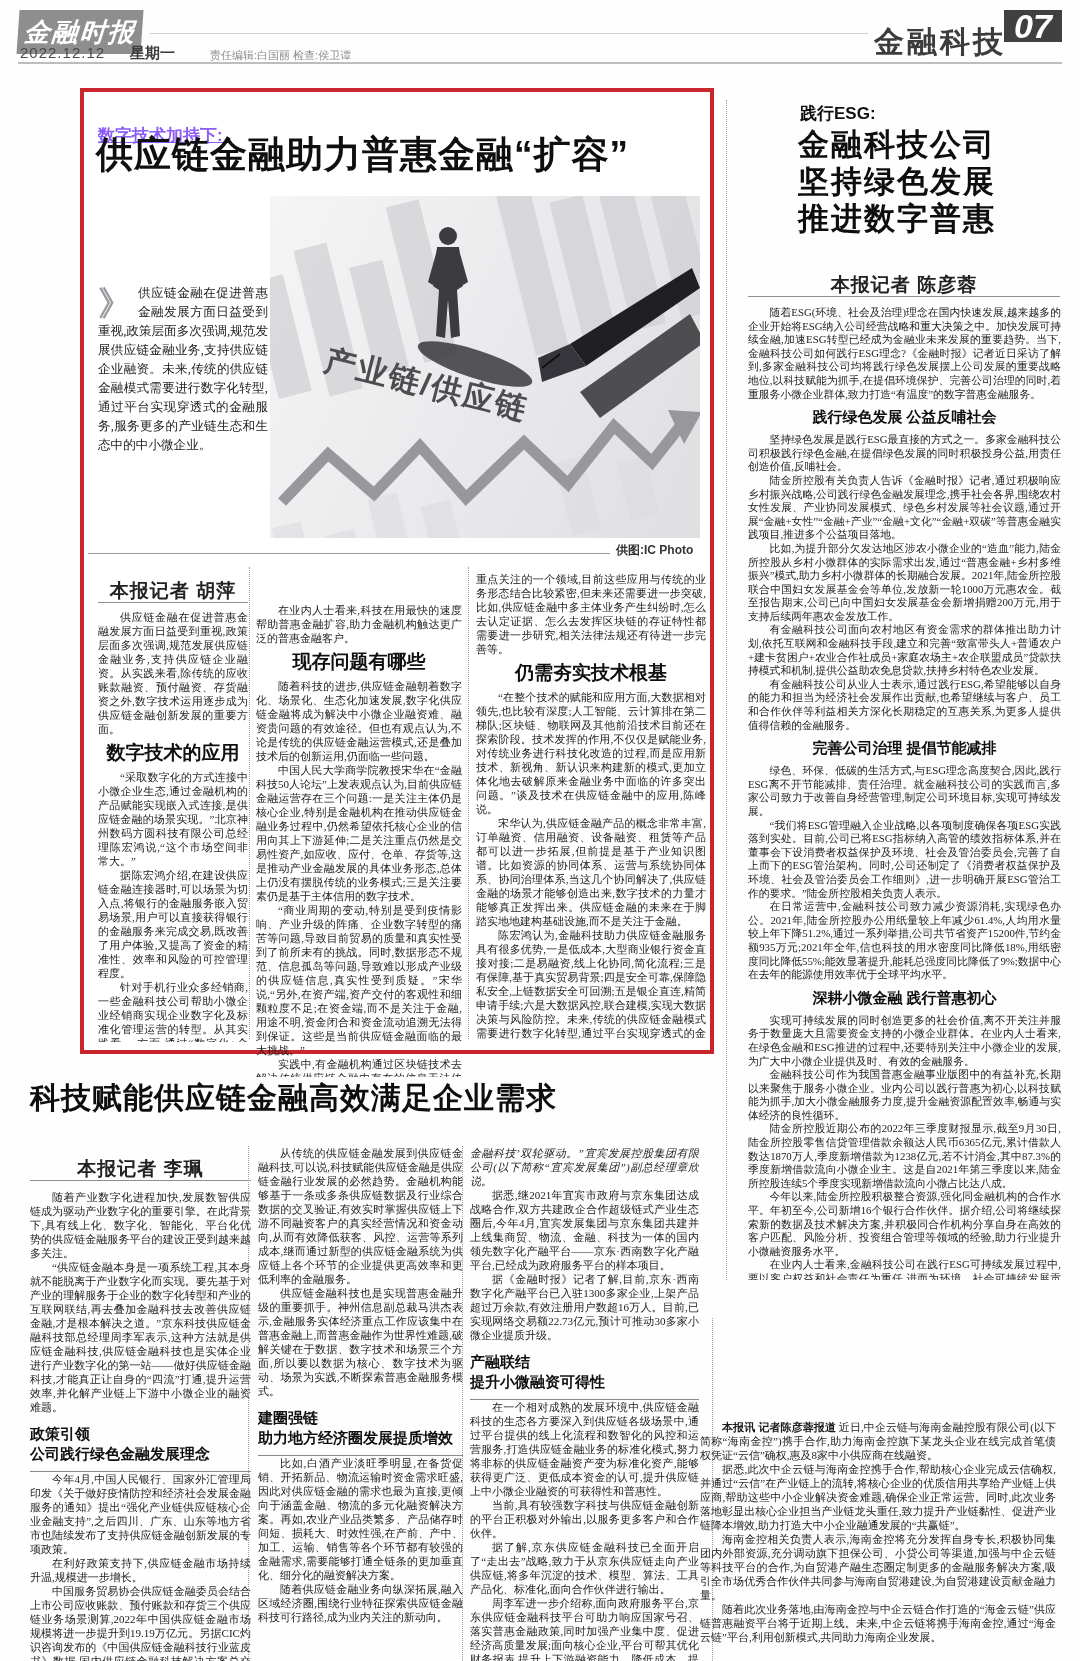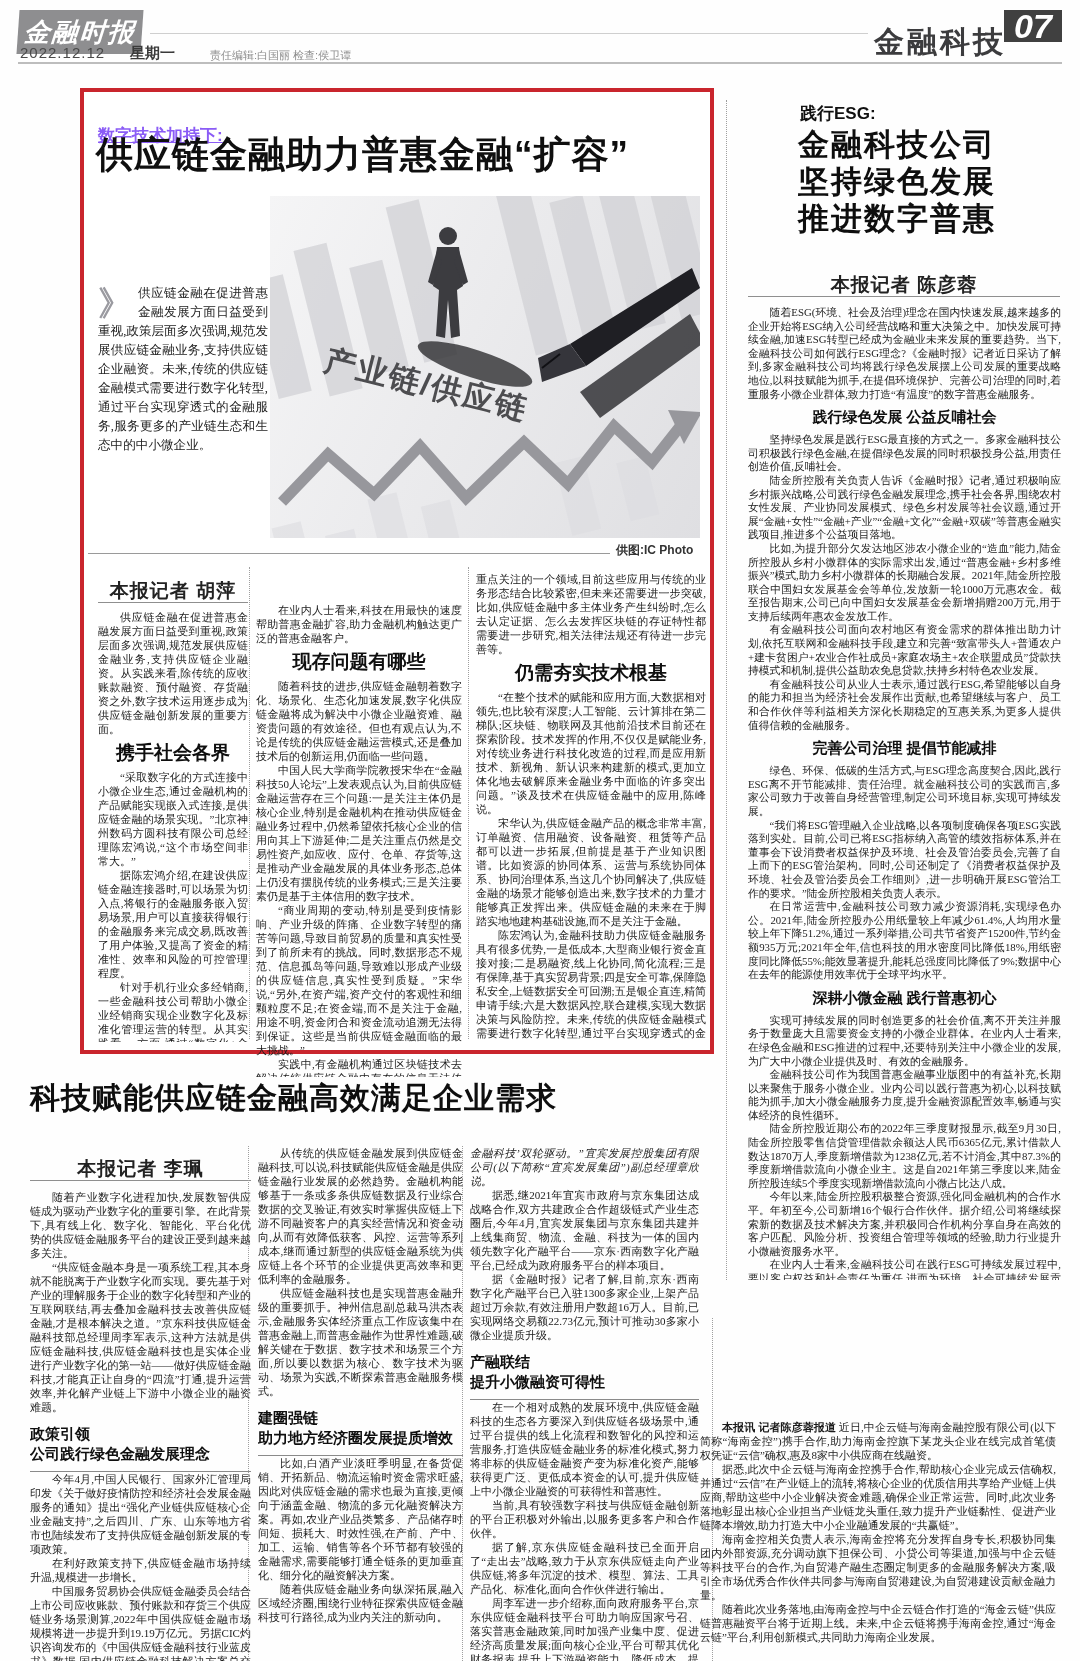--- a/index.html
+++ b/index.html
@@ -120,21 +120,21 @@
     </div>
 
     <div class="abs caption-rule" style="left:4px;top:461px;width:522px;"></div>
     <div class="abs photo-caption sansf">供图:IC Photo</div>
 
     <div class="abs byline sansf" style="left:14px;top:486px;width:150px;">本报记者 胡萍</div>
     <div class="abs brule" style="left:14px;top:510px;width:150px;"></div>
 
     <div class="col" style="left:14px;top:518px;width:150px;height:432px;">
         <p class="para">供应链金融在促进普惠金融发展方面日益受到重视,政策层面多次强调,规范发展供应链金融业务,支持供应链企业融资。从实践来看,除传统的应收账款融资、预付融资、存货融资之外,数字技术运用逐步成为供应链金融创新发展的重要方面。</p>
-        <p class="para sub">携手社会各界</p>
+        <p class="para sub">数字技术的应用</p>
         <p class="para">“采取数字化的方式连接中小微企业生态,通过金融机构的产品赋能实现嵌入式连接,是供应链金融的场景实现。”北京神州数码方圆科技有限公司总经理陈宏鸿说,“这个市场空间非常大。”</p>
         <p class="para">据陈宏鸿介绍,在建设供应链金融连接器时,可以场景为切入点,将银行的金融服务嵌入贸易场景,用户可以直接获得银行的金融服务来完成交易,既改善了用户体验,又提高了资金的精准性、效率和风险的可控管理程度。</p>
         <p class="para">针对手机行业众多经销商,一些金融科技公司帮助小微企业经销商实现企业数字化及标准化管理运营的转型。从其实践看,一方面,通过“数字化+金融”模式,供应链上小微企业库存、销售、资金流水等详细的经营数据一目了然;另一方面,连接金融机构,为小微企业提供数字化订单融资服务。</p>
       </div>
     <div class="col" style="left:172px;top:475px;width:206px;height:474px;margin-top:36px;">
         <p class="para">在业内人士看来,科技在用最快的速度帮助普惠金融扩容,助力金融机构触达更广泛的普惠金融客户。</p>
         <p class="para sub">现存问题有哪些</p>
         <p class="para">随着科技的进步,供应链金融朝着数字化、场景化、生态化加速发展,数字化供应链金融将成为解决中小微企业融资难、融资贵问题的有效途径。但也有观点认为,不论是传统的供应链金融运营模式,还是叠加技术后的创新运用,仍面临一些问题。</p>
         <p class="para">中国人民大学商学院教授宋华在“金融科技50人论坛”上发表观点认为,目前供应链金融运营存在三个问题:一是关注主体仍是核心企业,特别是金融机构在推动供应链金融业务过程中,仍然希望依托核心企业的信用向其上下游延伸;二是关注重点仍然是交易性资产,如应收、应付、仓单、存货等,这是推动产业金融发展的具体业务形态,总体上仍没有摆脱传统的业务模式;三是关注要素仍是基于主体信用的数字技术。</p>
         <p class="para">“商业周期的变动,特别是受到疫情影响、产业升级的阵痛、企业数字转型的痛苦等问题,导致目前贸易的质量和真实性受到了前所未有的挑战。同时,数据形态不规范、信息孤岛等问题,导致难以形成产业级的供应链信息,真实性受到质疑。”宋华说,“另外,在资产端,资产交付的客观性和细颗粒度不足;在资金端,而不是关注于金融,用途不明,资金闭合和资金流动追溯无法得到保证。这些是当前供应链金融面临的最大挑战。”</p>

